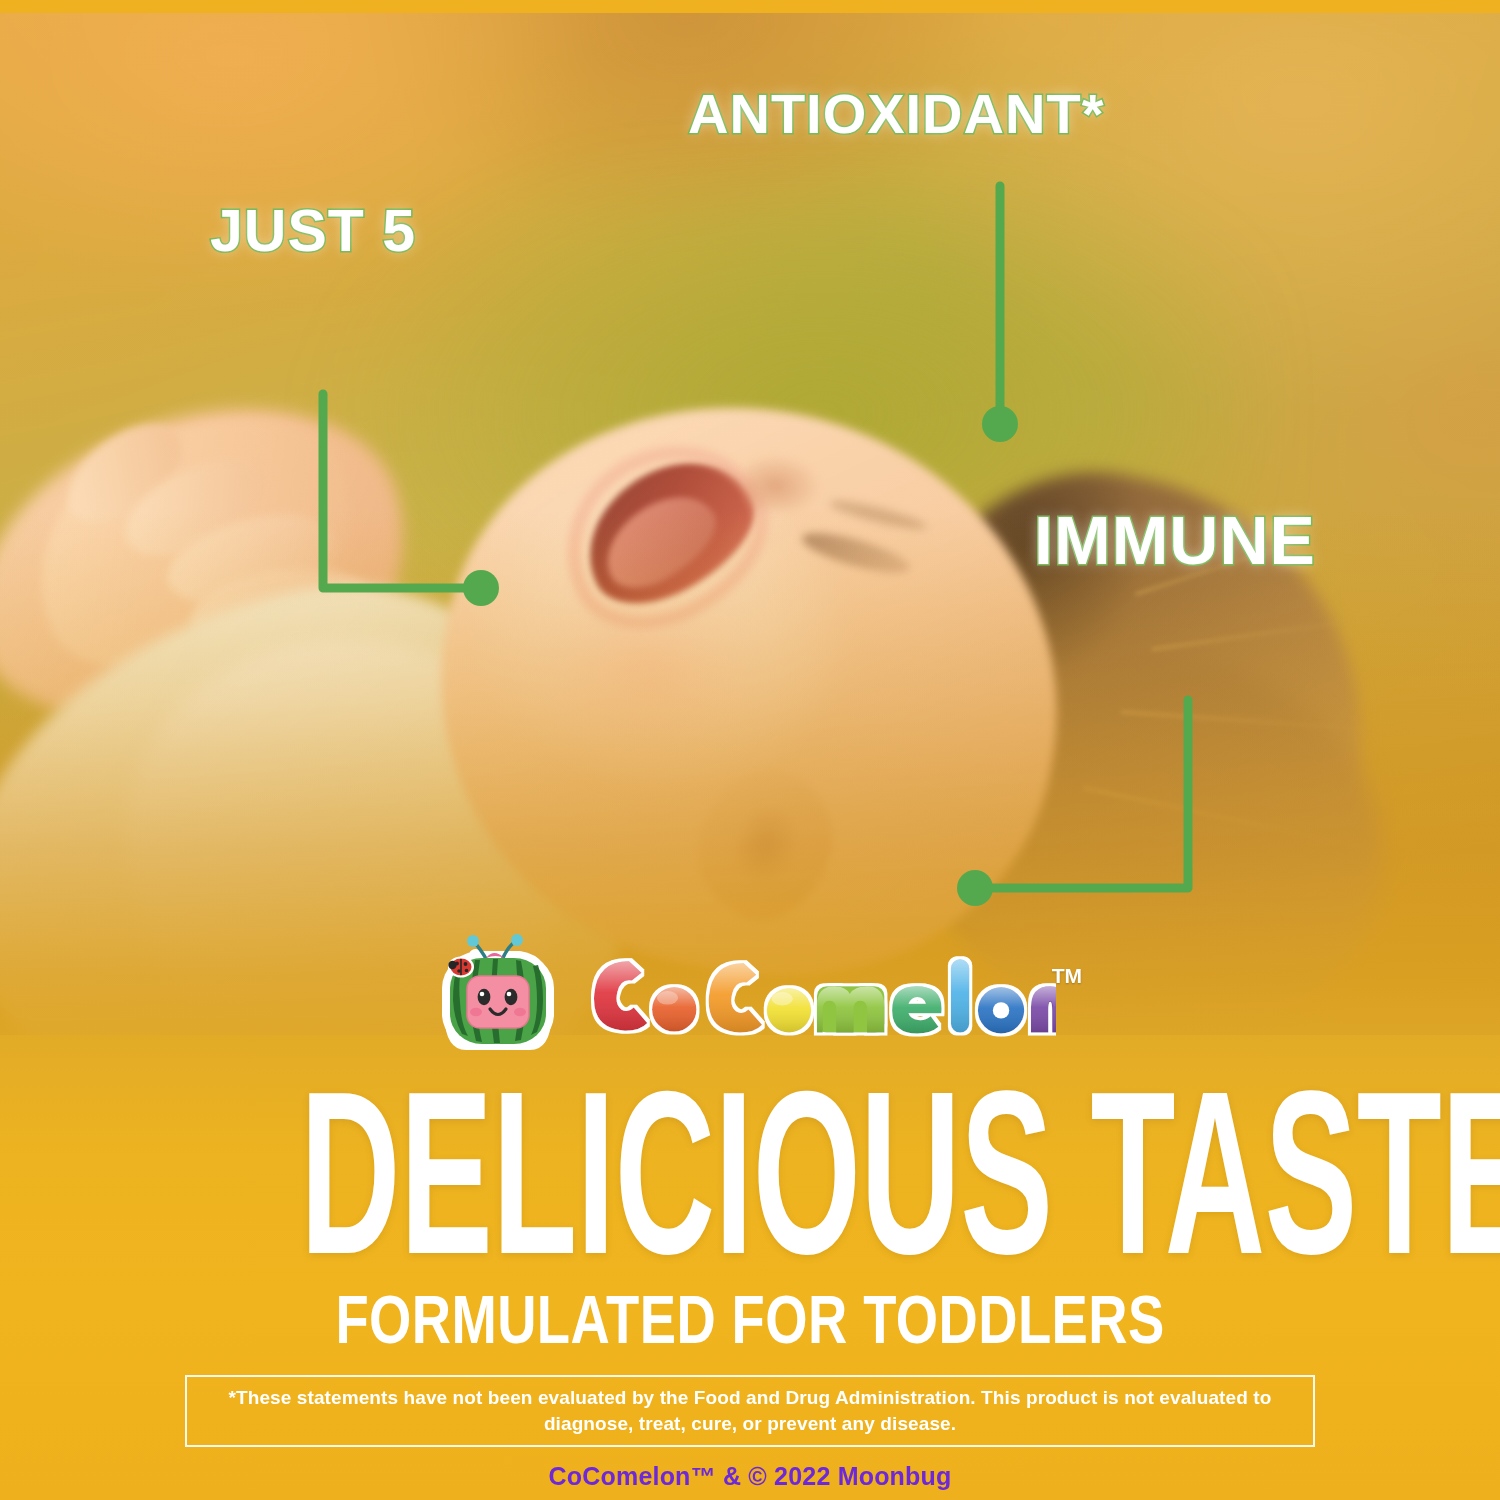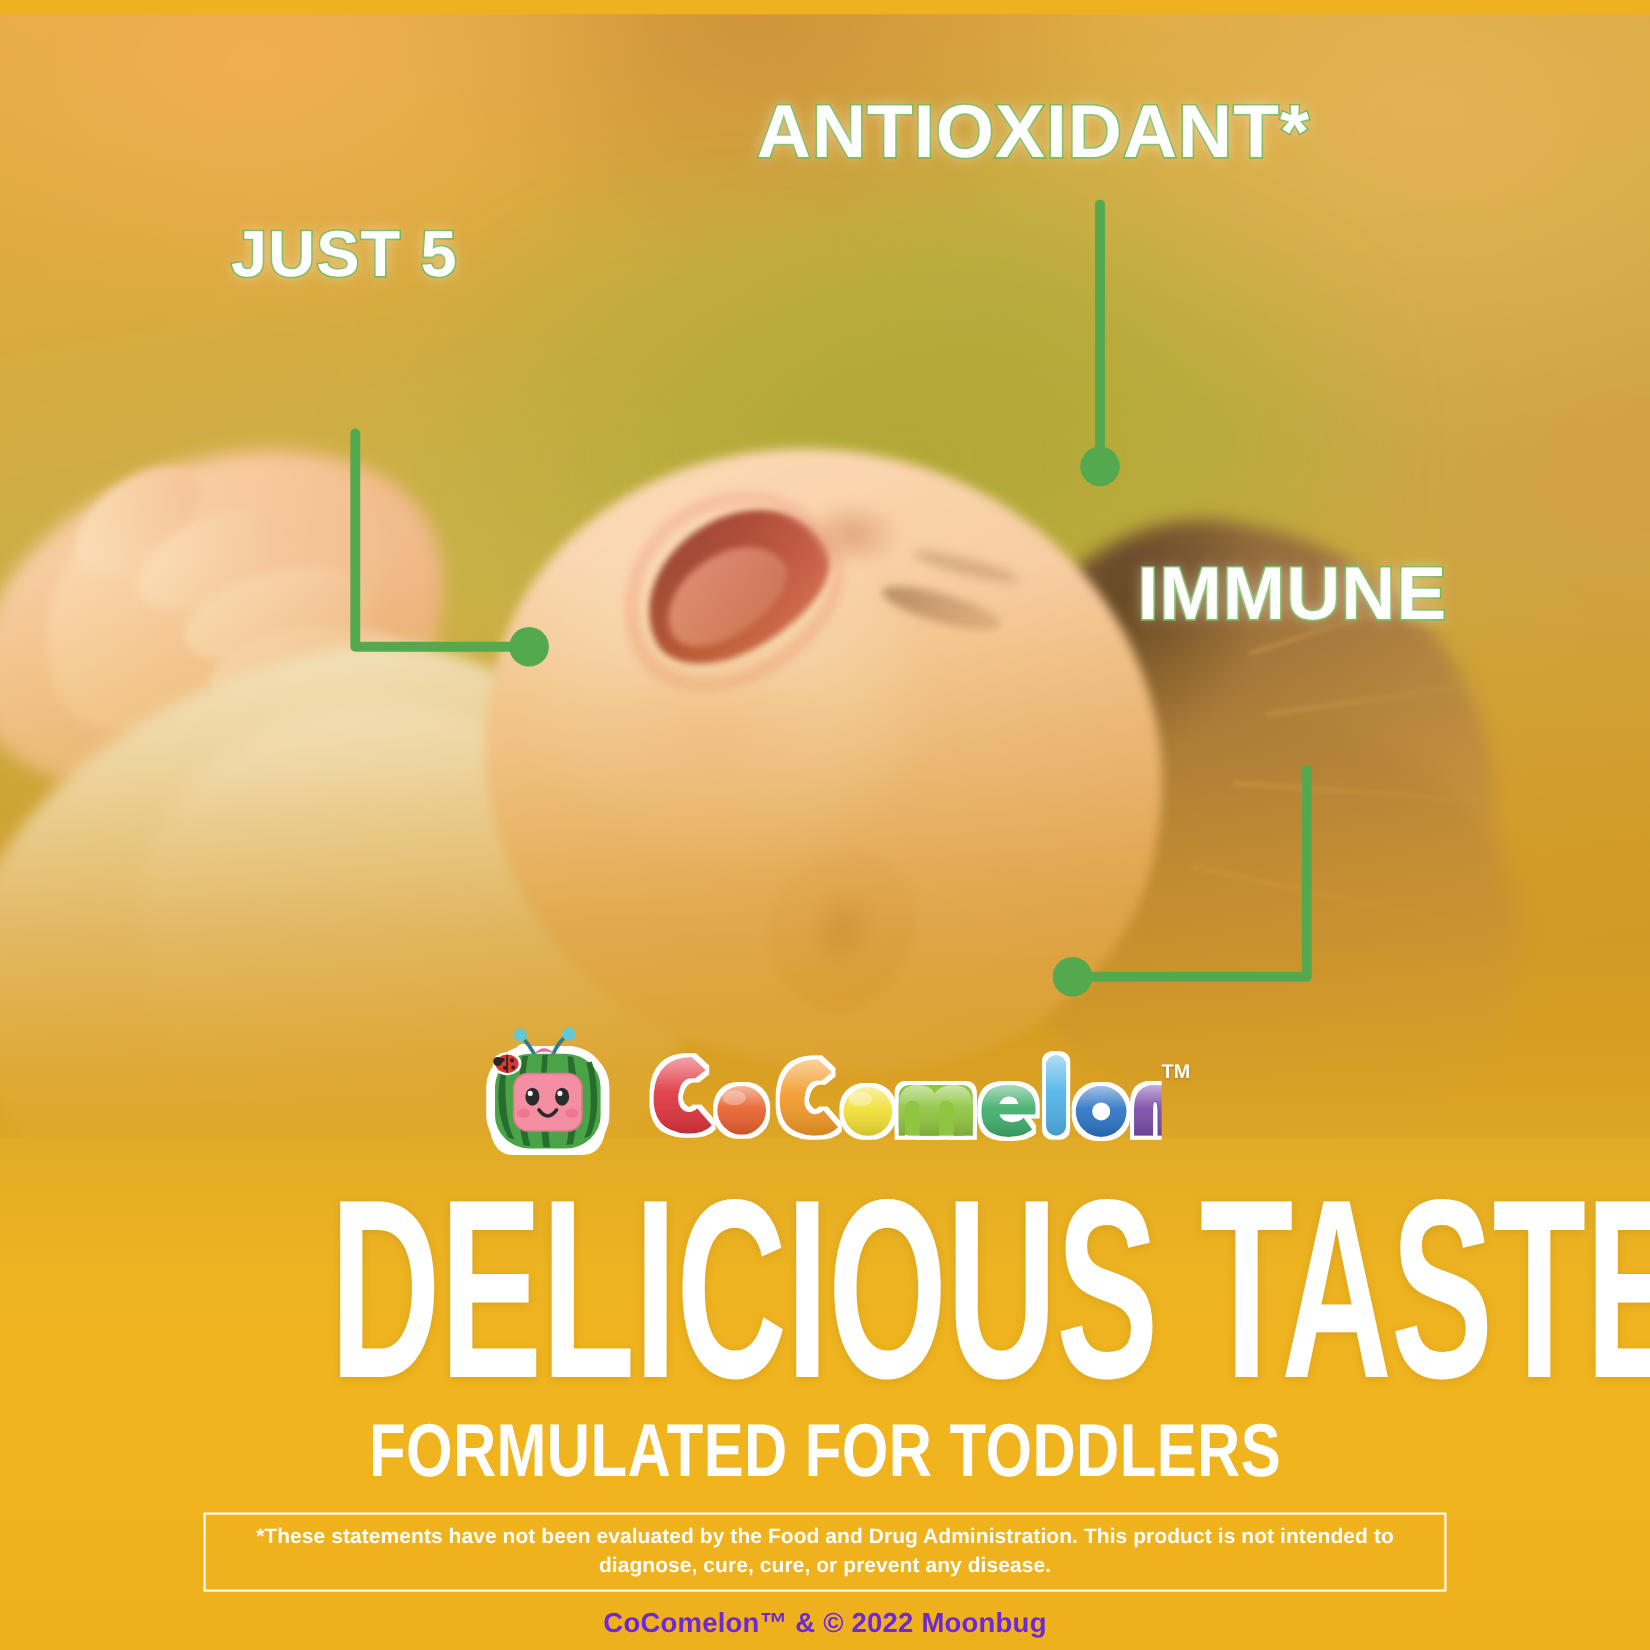--- a/index.html
+++ b/index.html
@@ -201,41 +201,41 @@
     font-weight:bold;
     color:#ffffff;
     letter-spacing:0.5px;
     line-height:1.0;
     text-transform:uppercase;
     -webkit-text-stroke:3px #6cb34a;
     paint-order:stroke fill;
     text-shadow:0 0 14px rgba(255,255,255,.45);
   }
   #callout-antioxidant {
-    left:688px; top:86px; font-size:68px; letter-spacing:1px;
+    left:688px; top:86px; font-size:56px; letter-spacing:1px;
   }
   #callout-ingredients {
     left:58px; top:202px; font-size:59px; text-align:right; letter-spacing:1px;
   }
   #callout-immune {
     left:930px; top:506px; font-size:68px; text-align:center; width:490px; letter-spacing:1px;
   }
   .callout .ln { display:block; white-space:nowrap; }
   #callout-ingredients .l1 { padding-left:152px; }
 
   
   .logo-wrap {
     position:absolute; left:436px; top:928px; width:632px; height:132px;
     z-index:5; display:flex; align-items:center;
   }
   .logo-mark { width:124px; height:124px; flex:0 0 124px; position:relative; }
   .logo-word { position:relative; margin-left:14px; height:124px; }
   .logo-tm {
     position:absolute; right:-26px; top:32px;
-    font-size:18px; font-weight:bold; color:#ffffff;
+    font-size:21px; font-weight:bold; color:#ffffff;
     text-shadow:0 1px 2px rgba(0,0,0,.25);
   }
 
   
   .headline {
     position:absolute; left:0; top:1078px; width:1500px;
     z-index:5; text-align:center;
     font-weight:bold; color:#ffffff;
     font-size:232px; line-height:0.82;
     letter-spacing:-1px;
@@ -465,18 +465,18 @@
         </g>
       </svg>
       <span class="logo-tm">TM</span>
     </div>
   </div>
 
   <div class="headline">DELICIOUS TASTE!</div>
   <div class="subhead">FORMULATED FOR TODDLERS</div>
 
   <div class="disclaimer">
-    <p>*These statements have not been evaluated by the Food and Drug Administration. This product is not intended to diagnose, cure, cure, or prevent any disease.</p>
+    <p>*These statements have not been evaluated by the Food and Drug Administration. This product is not evaluated to diagnose, treat, cure, or prevent any disease.</p>
   </div>
 
   <div class="copyright">CoComelon™ &amp; © 2022 Moonbug</div>
 
 </div>
 
 </body></html>

